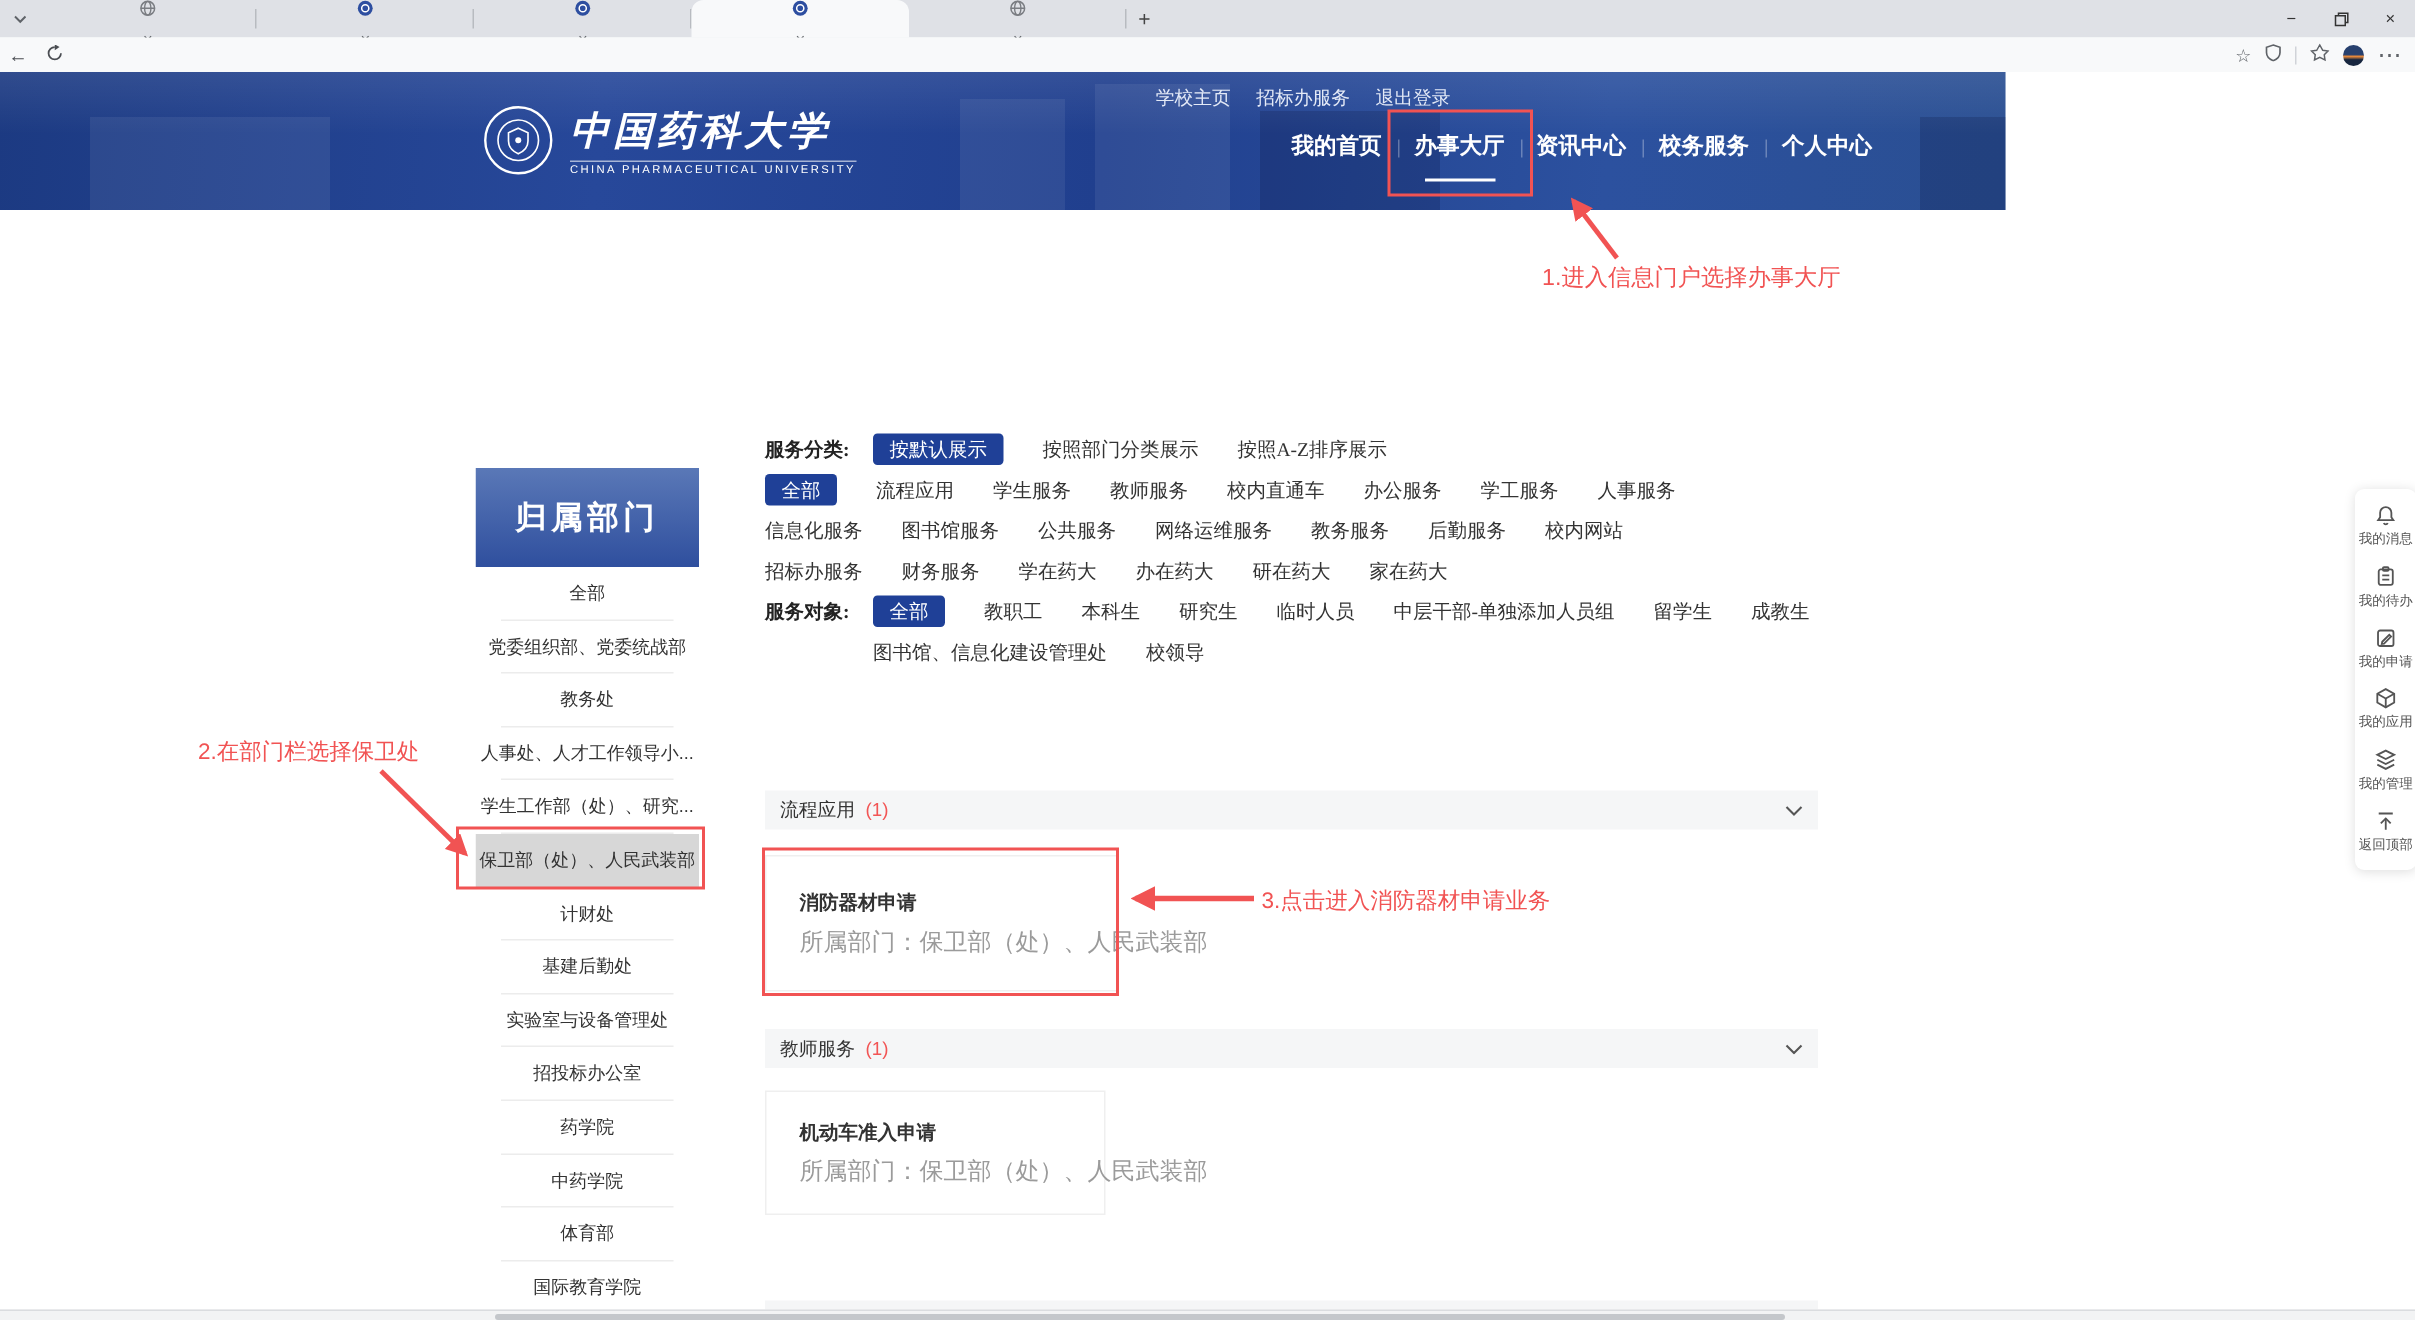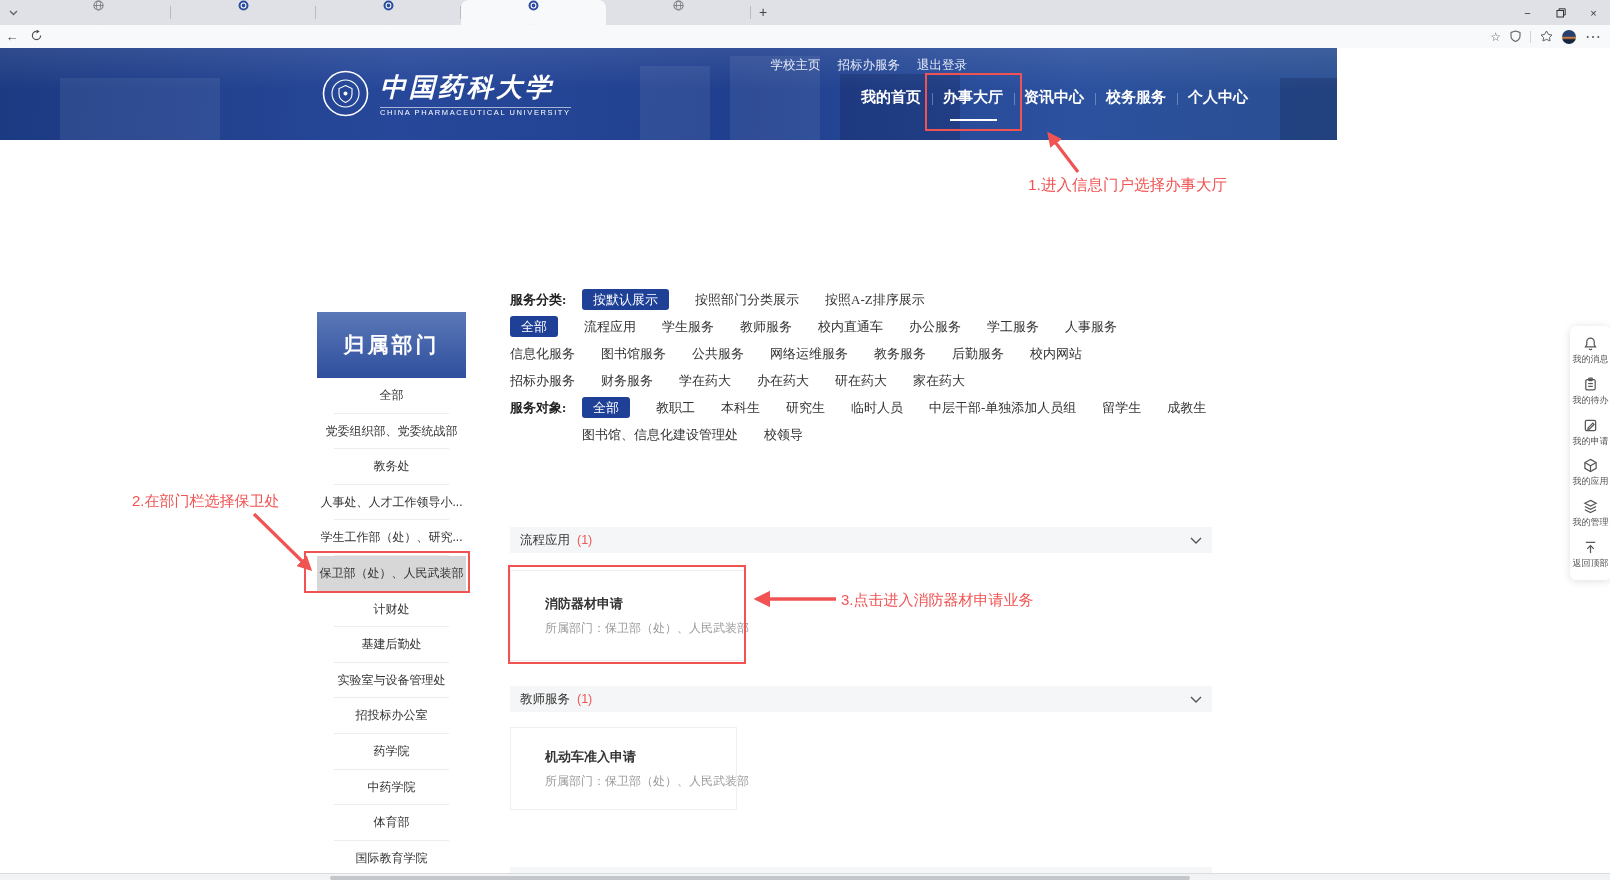--- a/index.html
+++ b/index.html
@@ -78,23 +78,23 @@
   .fopts { width:630px; display:flex; flex-wrap:wrap; column-gap:26px; align-items:center; }
   .fopt { line-height:27px; color:#333; cursor:pointer; white-space:nowrap; }
   .fopt.selected { background:#1f4097; color:#fff; border-radius:3px; padding:2px 11px; line-height:17px; }
 
   
   .section-bar { position:absolute; left:510px; width:702px; height:26px; background:#f5f6f7;
                  display:flex; align-items:center; padding:0 10px; font-size:12.5px; color:#333; }
   .s-count { color:#f25555; margin-left:7px; }
   .s-chev { margin-left:auto; display:flex; }
   .card { position:absolute; background:#fff; border:1px solid #efefef; display:flex; align-items:center;
-          padding-left:20px; gap:14px; cursor:pointer; }
+          padding-left:8px; gap:14px; cursor:pointer; }
   .card-title { font-size:13px; font-weight:bold; color:#333; }
-  .card-dept { font-size:12px; color:#9b9b9b; margin-top:7px; white-space:nowrap; }
+  .card-dept { font-size:16px; color:#9b9b9b; margin-top:7px; white-space:nowrap; }
 
   
   .floatpanel { position:absolute; left:1526px; top:326px; width:41px; height:254px; background:#fff;
                 border-radius:6px; box-shadow:0 1px 8px rgba(0,0,0,.13); display:flex; flex-direction:column;
                 justify-content:space-around; padding:5px 0;margin-left:44px; }
   .fm-item { display:flex; flex-direction:column; align-items:center; gap:2px; color:#555; cursor:pointer; }
   .fm-label { font-size:9px; color:#555; white-space:nowrap; }
   .fm-icon { display:flex; }
 
   

